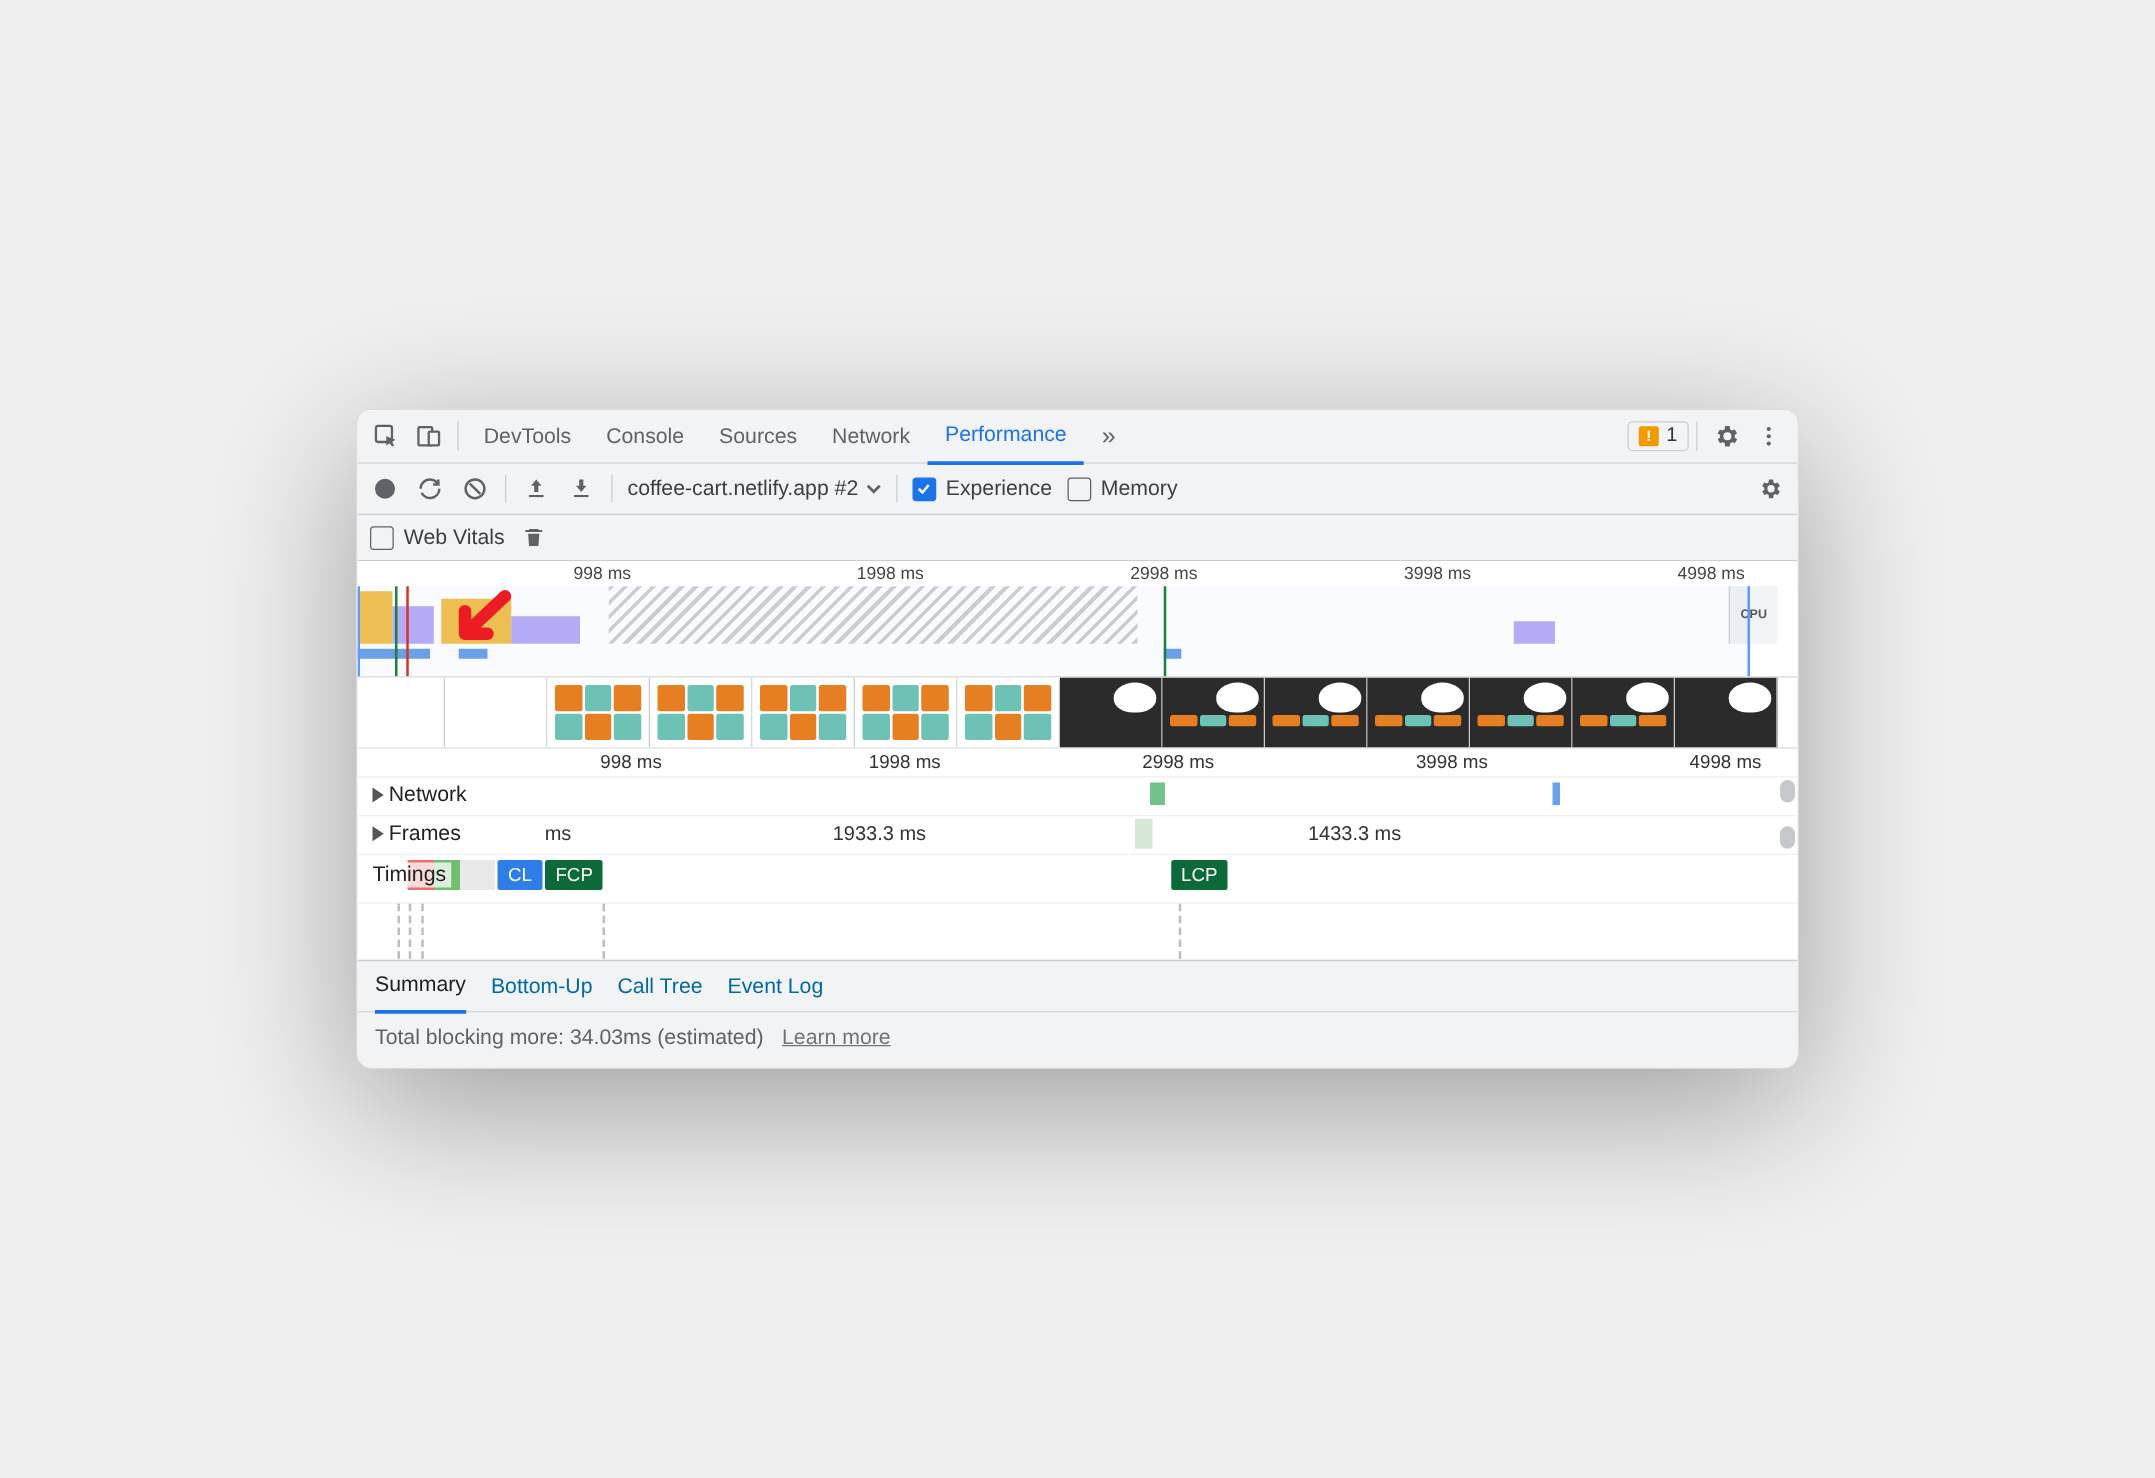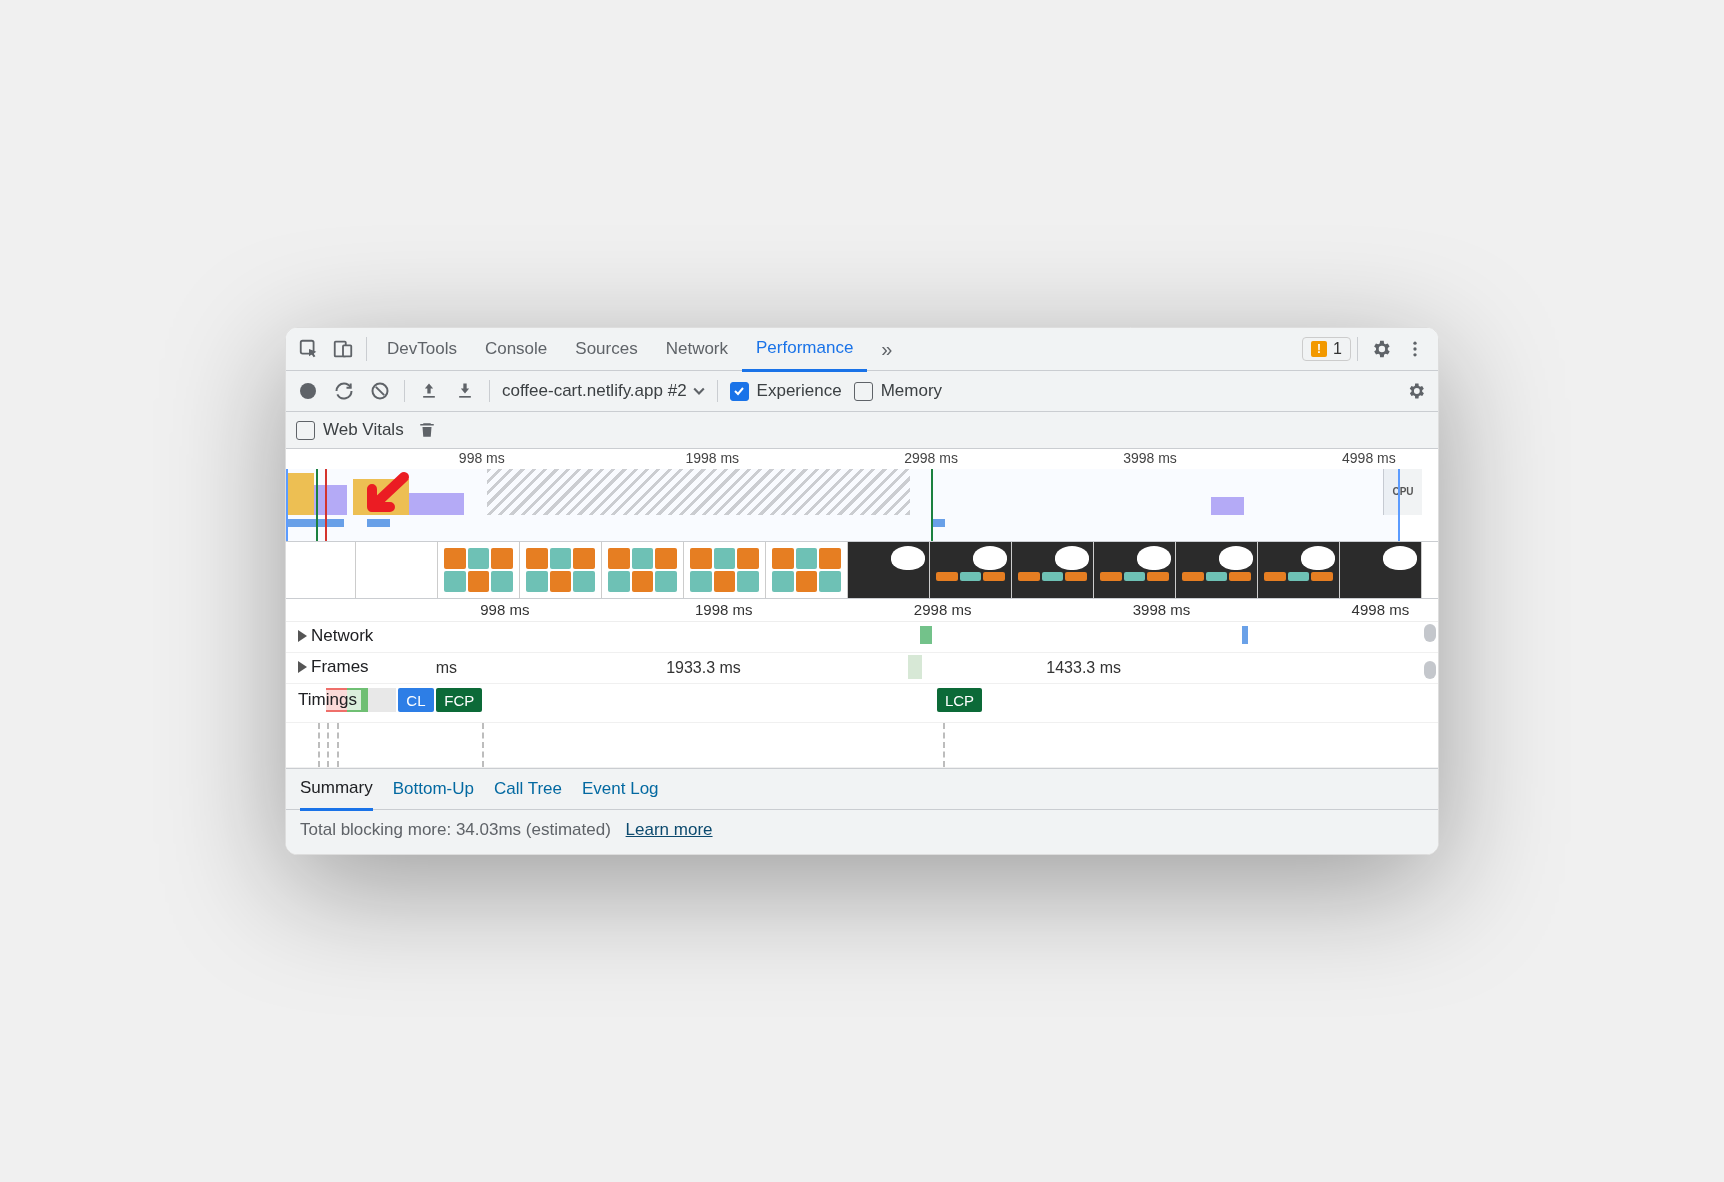--- a/index.html
+++ b/index.html
@@ -95,21 +95,21 @@
   .badge.lcp{background:#0c6a38;}
   .frametxt{position:absolute;top:6px;font-size:16px;color:#333;}
   .lsbar{position:absolute;top:6px;height:26px;background:#ef6f6a;color:#231f1f;font-size:16px;display:flex;align-items:center;padding-left:8px;}
   .dash{position:absolute;top:0;bottom:0;width:0;border-left:2px dashed #888;opacity:.55;}
   .scrollknob{position:absolute;right:2px;width:12px;height:18px;background:#c4c7cc;border-radius:6px;}
   
   .btabs{display:flex;align-items:center;height:40px;background:var(--toolbar);border-top:1px solid var(--border);border-bottom:1px solid var(--border);gap:20px;padding:0 14px;}
   .btab{font-size:17px;color:#0369a1;height:100%;display:flex;align-items:center;cursor:pointer;}
   .btab.active{color:#202124;border-bottom:3px solid var(--accent);margin-bottom:-1px;}
   .summary{padding:10px 14px 14px;font-size:17px;color:#5f6368;background:var(--toolbar);}
-  .summary a{color:#0c4a6e;text-decoration:underline;margin-left:10px;text-align:center;}
+  .summary a{color:#737373;text-decoration:underline;margin-left:10px;text-align:center;}
   svg{display:block;}
 </style>
 </head>
 <body>
 
 <div class="shadow">
 <div class="window">
 
 
   <div class="tabs">

